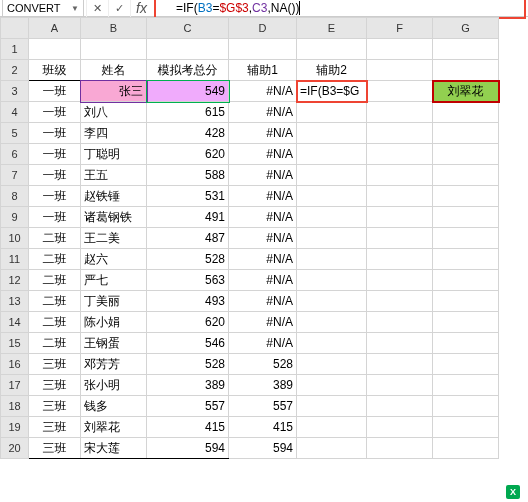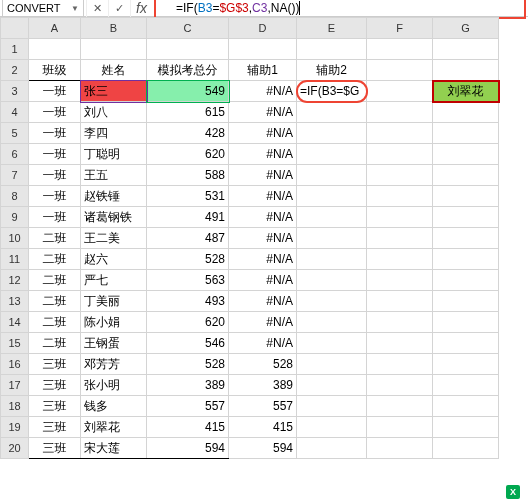--- a/index.html
+++ b/index.html
@@ -35,23 +35,23 @@
   .colF { width: 66px; }
   .colG { width: 66px; }
   
   .hdr { font-weight: bold; text-align: center; }
   .txt { text-align: left; }
   .num { text-align: right; }
   .ctr { text-align: center; }
   
   .bb { border-bottom: 1.5px solid #000 !important; }
   
-  .sel-name { background: #ef4444; outline: 1px solid #7030a0; }
-  .sel-score { background: #86efac; outline: 1px solid #00b050; }
-  .editing { outline: 2px solid #e43; outline-offset: -1px; text-align: left; background:#fff; position:relative;border-radius:10px; }
+  .sel-name { background: #f9a8d4; outline: 1px solid #7030a0; text-align: right; }
+  .sel-score { background: #f0abfc; outline: 1px solid #00b050; }
+  .editing { outline: 2px solid #e43; outline-offset: -1px; text-align: left; background:#fff; position:relative; }
   .g-cell { background: #92d050; outline: 2px solid #c00000; outline-offset:-1px; text-align:center; }
   
   .footer { position: absolute; bottom: 3px; right: 8px; font-size: 11px; color: #888; display:flex; align-items:center; gap:4px;}
   .footer .logo { width:14px; height:14px; background:#00a84f; border-radius:2px; display:inline-flex; align-items:center; justify-content:center; color:#fff; font-size:9px; font-weight:bold;}
   
   .container { height: 502px; position: relative; overflow:hidden; }
 </style>
 </head>
 <body>
 <div class="container">

